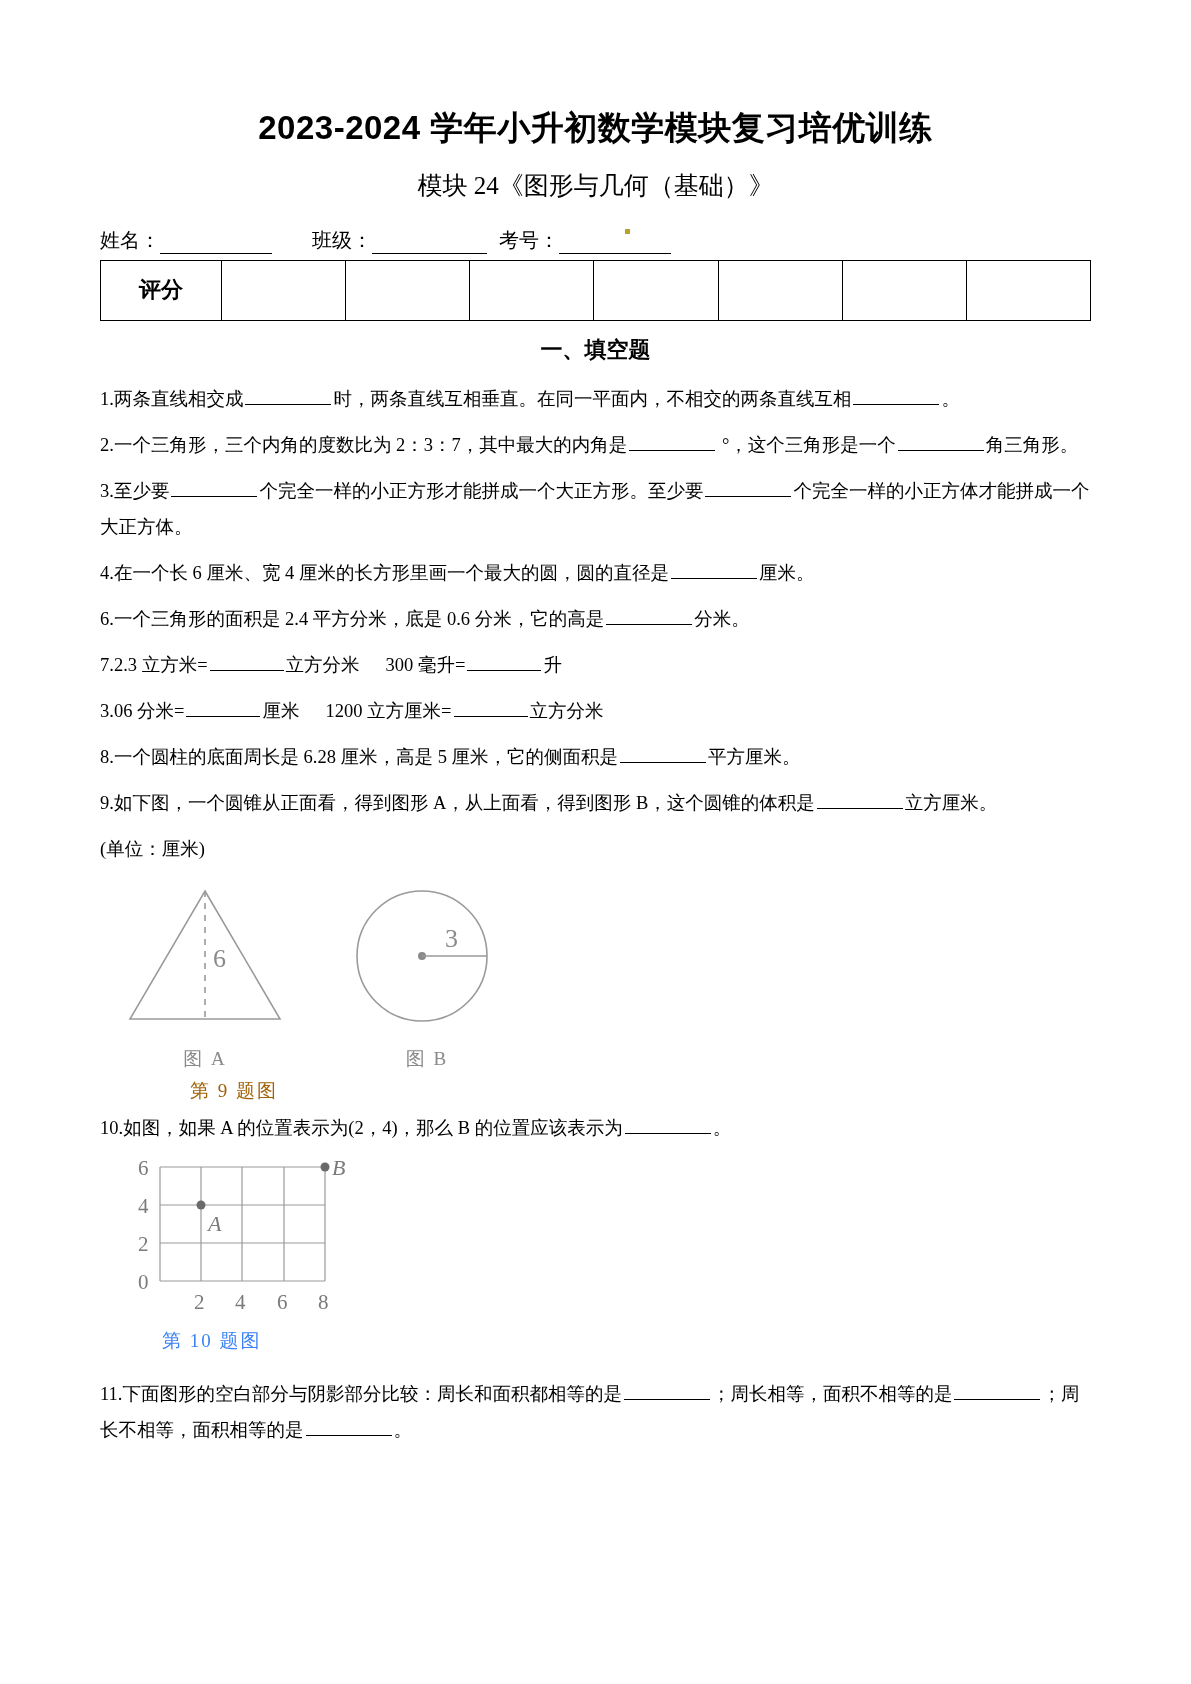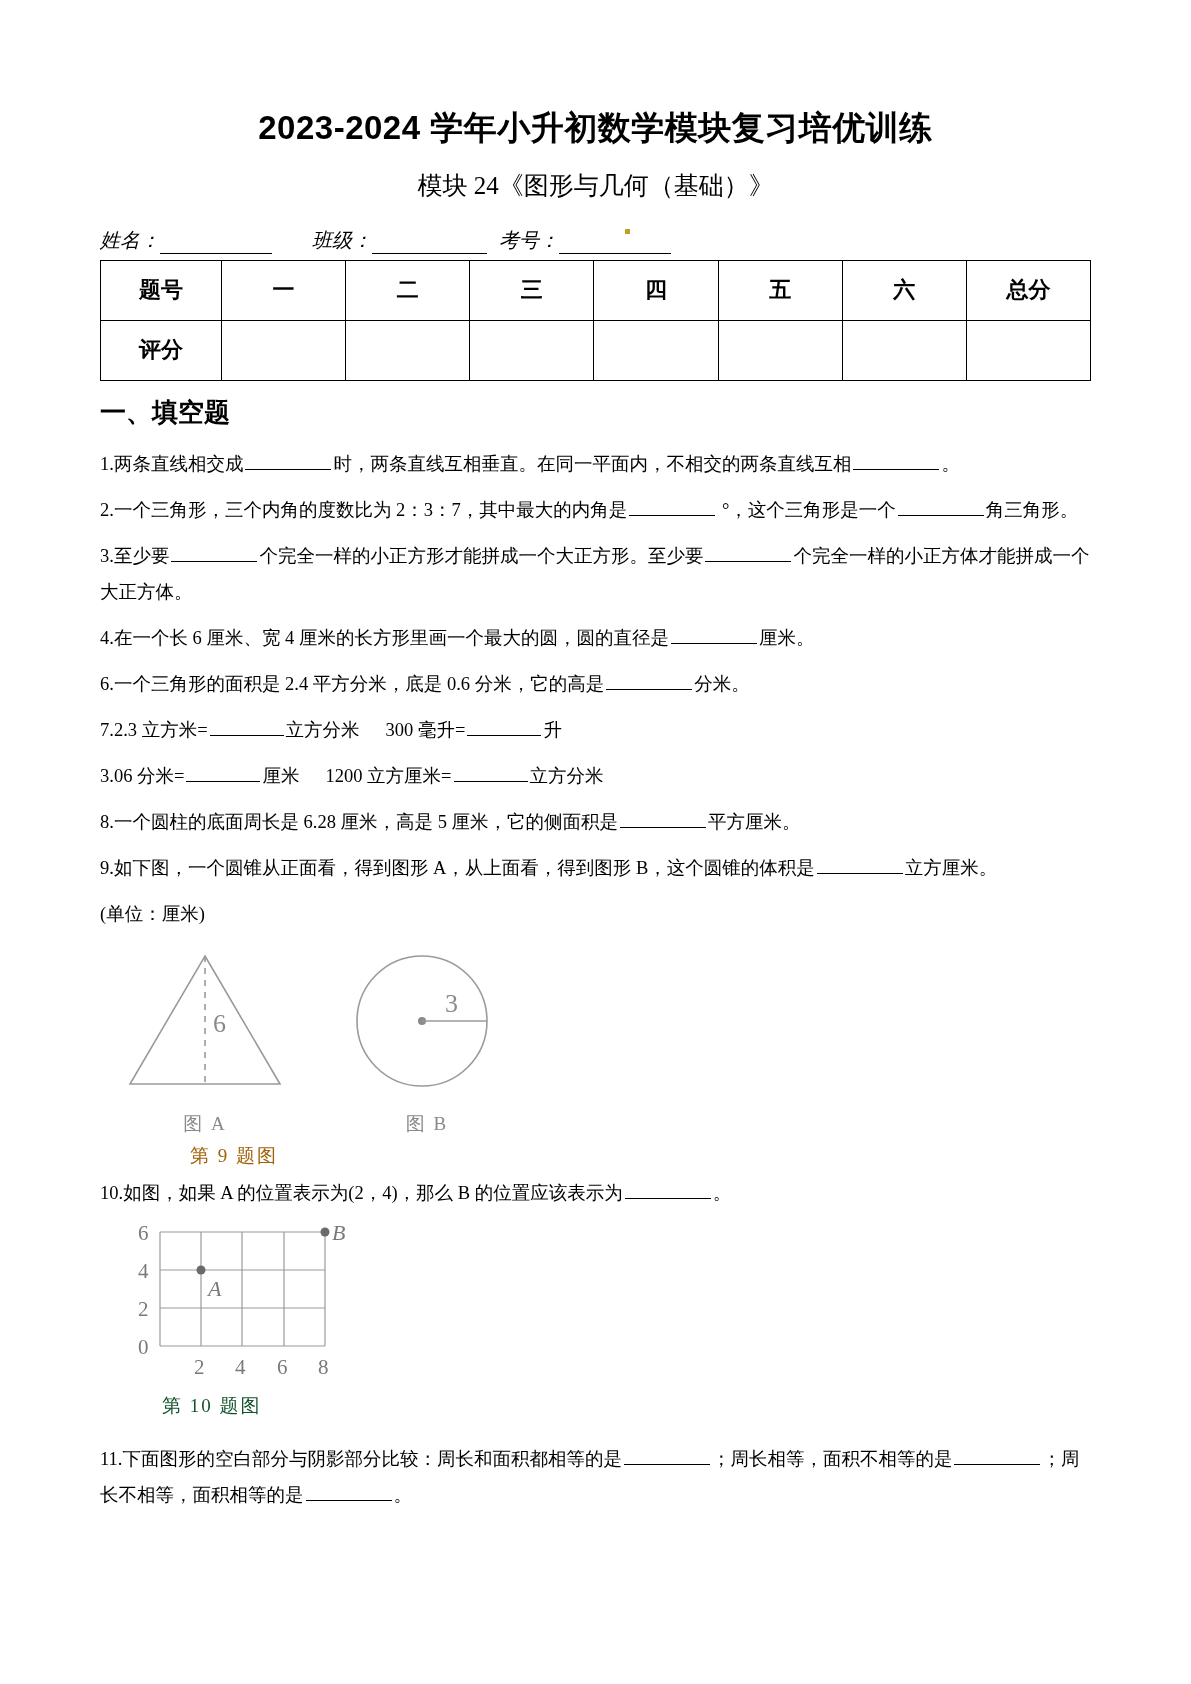--- a/index.html
+++ b/index.html
@@ -40,21 +40,20 @@
     line-height: 1.3;
   }
 
   
   .id-line {
     margin: 24px 0 6px 0;
     font-size: 20px;
     display: flex;
     align-items: flex-end;
     gap: 12px;
-    font-style: italic;
   }
   .id-field {
     display: inline-flex;
     align-items: flex-end;
     white-space: nowrap;
   }
   .id-label { font-size: 20px; }
   .id-blank {
     display: inline-block;
     border-bottom: 1.5px solid #000;
@@ -88,22 +87,23 @@
     font-weight: bold;
     font-size: 22px;
     height: 57px;
   }
   table.score-table td.first-col { width: 118px; }
 
   
   .section-heading {
     font-family: Liberation Serif, serif;
     font-weight: bold;
-    font-size: 26px;
+    font-size: 22px;
     margin: 14px 0 16px 0;
+    text-align: center;
   }
 
   
   .q {
     font-size: 18.5px;
     line-height: 1.95;
     margin: 4px 0 10px 0;
     text-align: left;
   }
   .blank {
@@ -136,21 +136,21 @@
   .fig-main-caption {
     font-size: 19px;
     color: #a16207;
     letter-spacing: 2px;
     margin: 6px 0 0 0;
     padding-left: 90px;
     font-family: "Liberation Serif", "DejaVu Serif", serif;
   }
   .fig-grid-caption {
     font-size: 19px;
-    color: #14532d;
+    color: #3b82f6;
     letter-spacing: 2px;
     margin: 2px 0 0 0;
     padding-left: 42px;
     font-family: "Liberation Serif", "DejaVu Serif", serif;
   }
   .grid-fig-wrap { padding-left: 20px; margin-top: 10px; }
 </style>
 </head>
 <body>
 
@@ -172,30 +172,20 @@
     <span class="id-field">
       <span class="id-label">考号：</span>
       <span class="id-blank w-58"></span>
       <span class="id-blank w-58"></span>
       <span class="dot-mark"></span>
     </span>
   </div>
 
   <table class="score-table">
     <tbody>
-        <tr>
-      <td class="first-col">题号</td>
-      <td>一</td>
-      <td>二</td>
-      <td>三</td>
-      <td>四</td>
-      <td>五</td>
-      <td>六</td>
-      <td>总分</td>
-    </tr>
     <tr>
       <td class="first-col">评分</td>
       <td></td>
       <td></td>
       <td></td>
       <td></td>
       <td></td>
       <td></td>
       <td></td>
     </tr>

